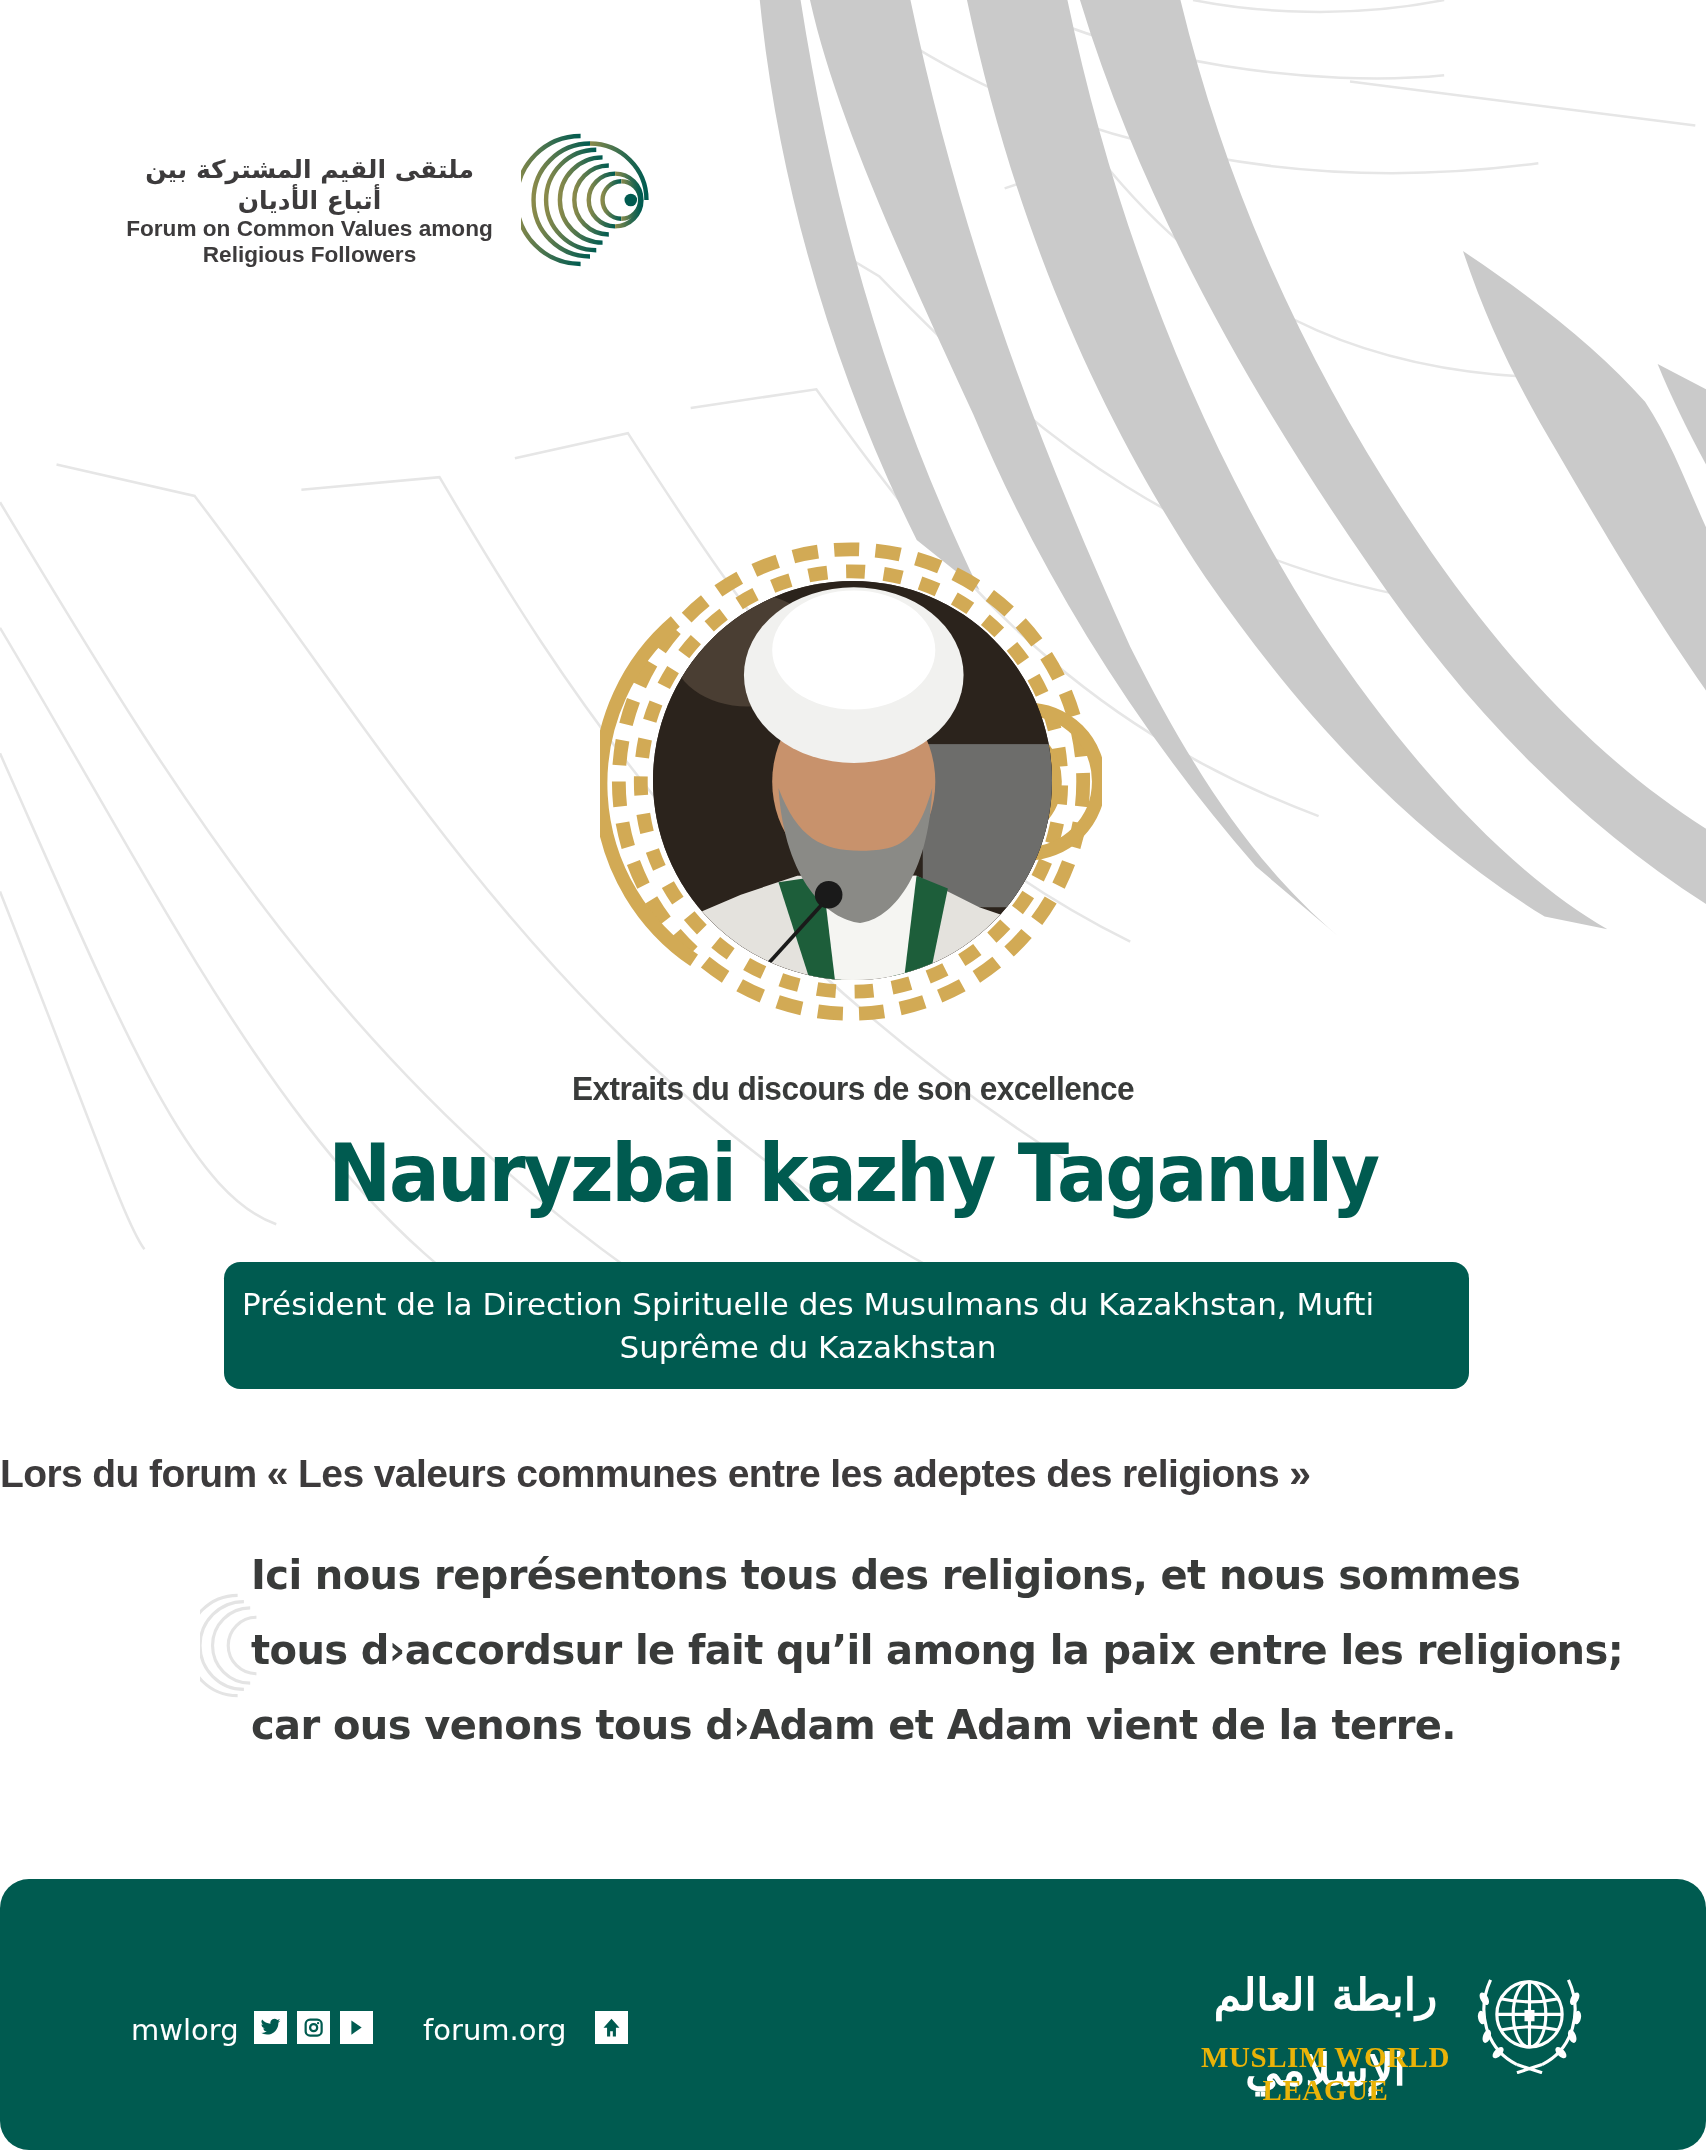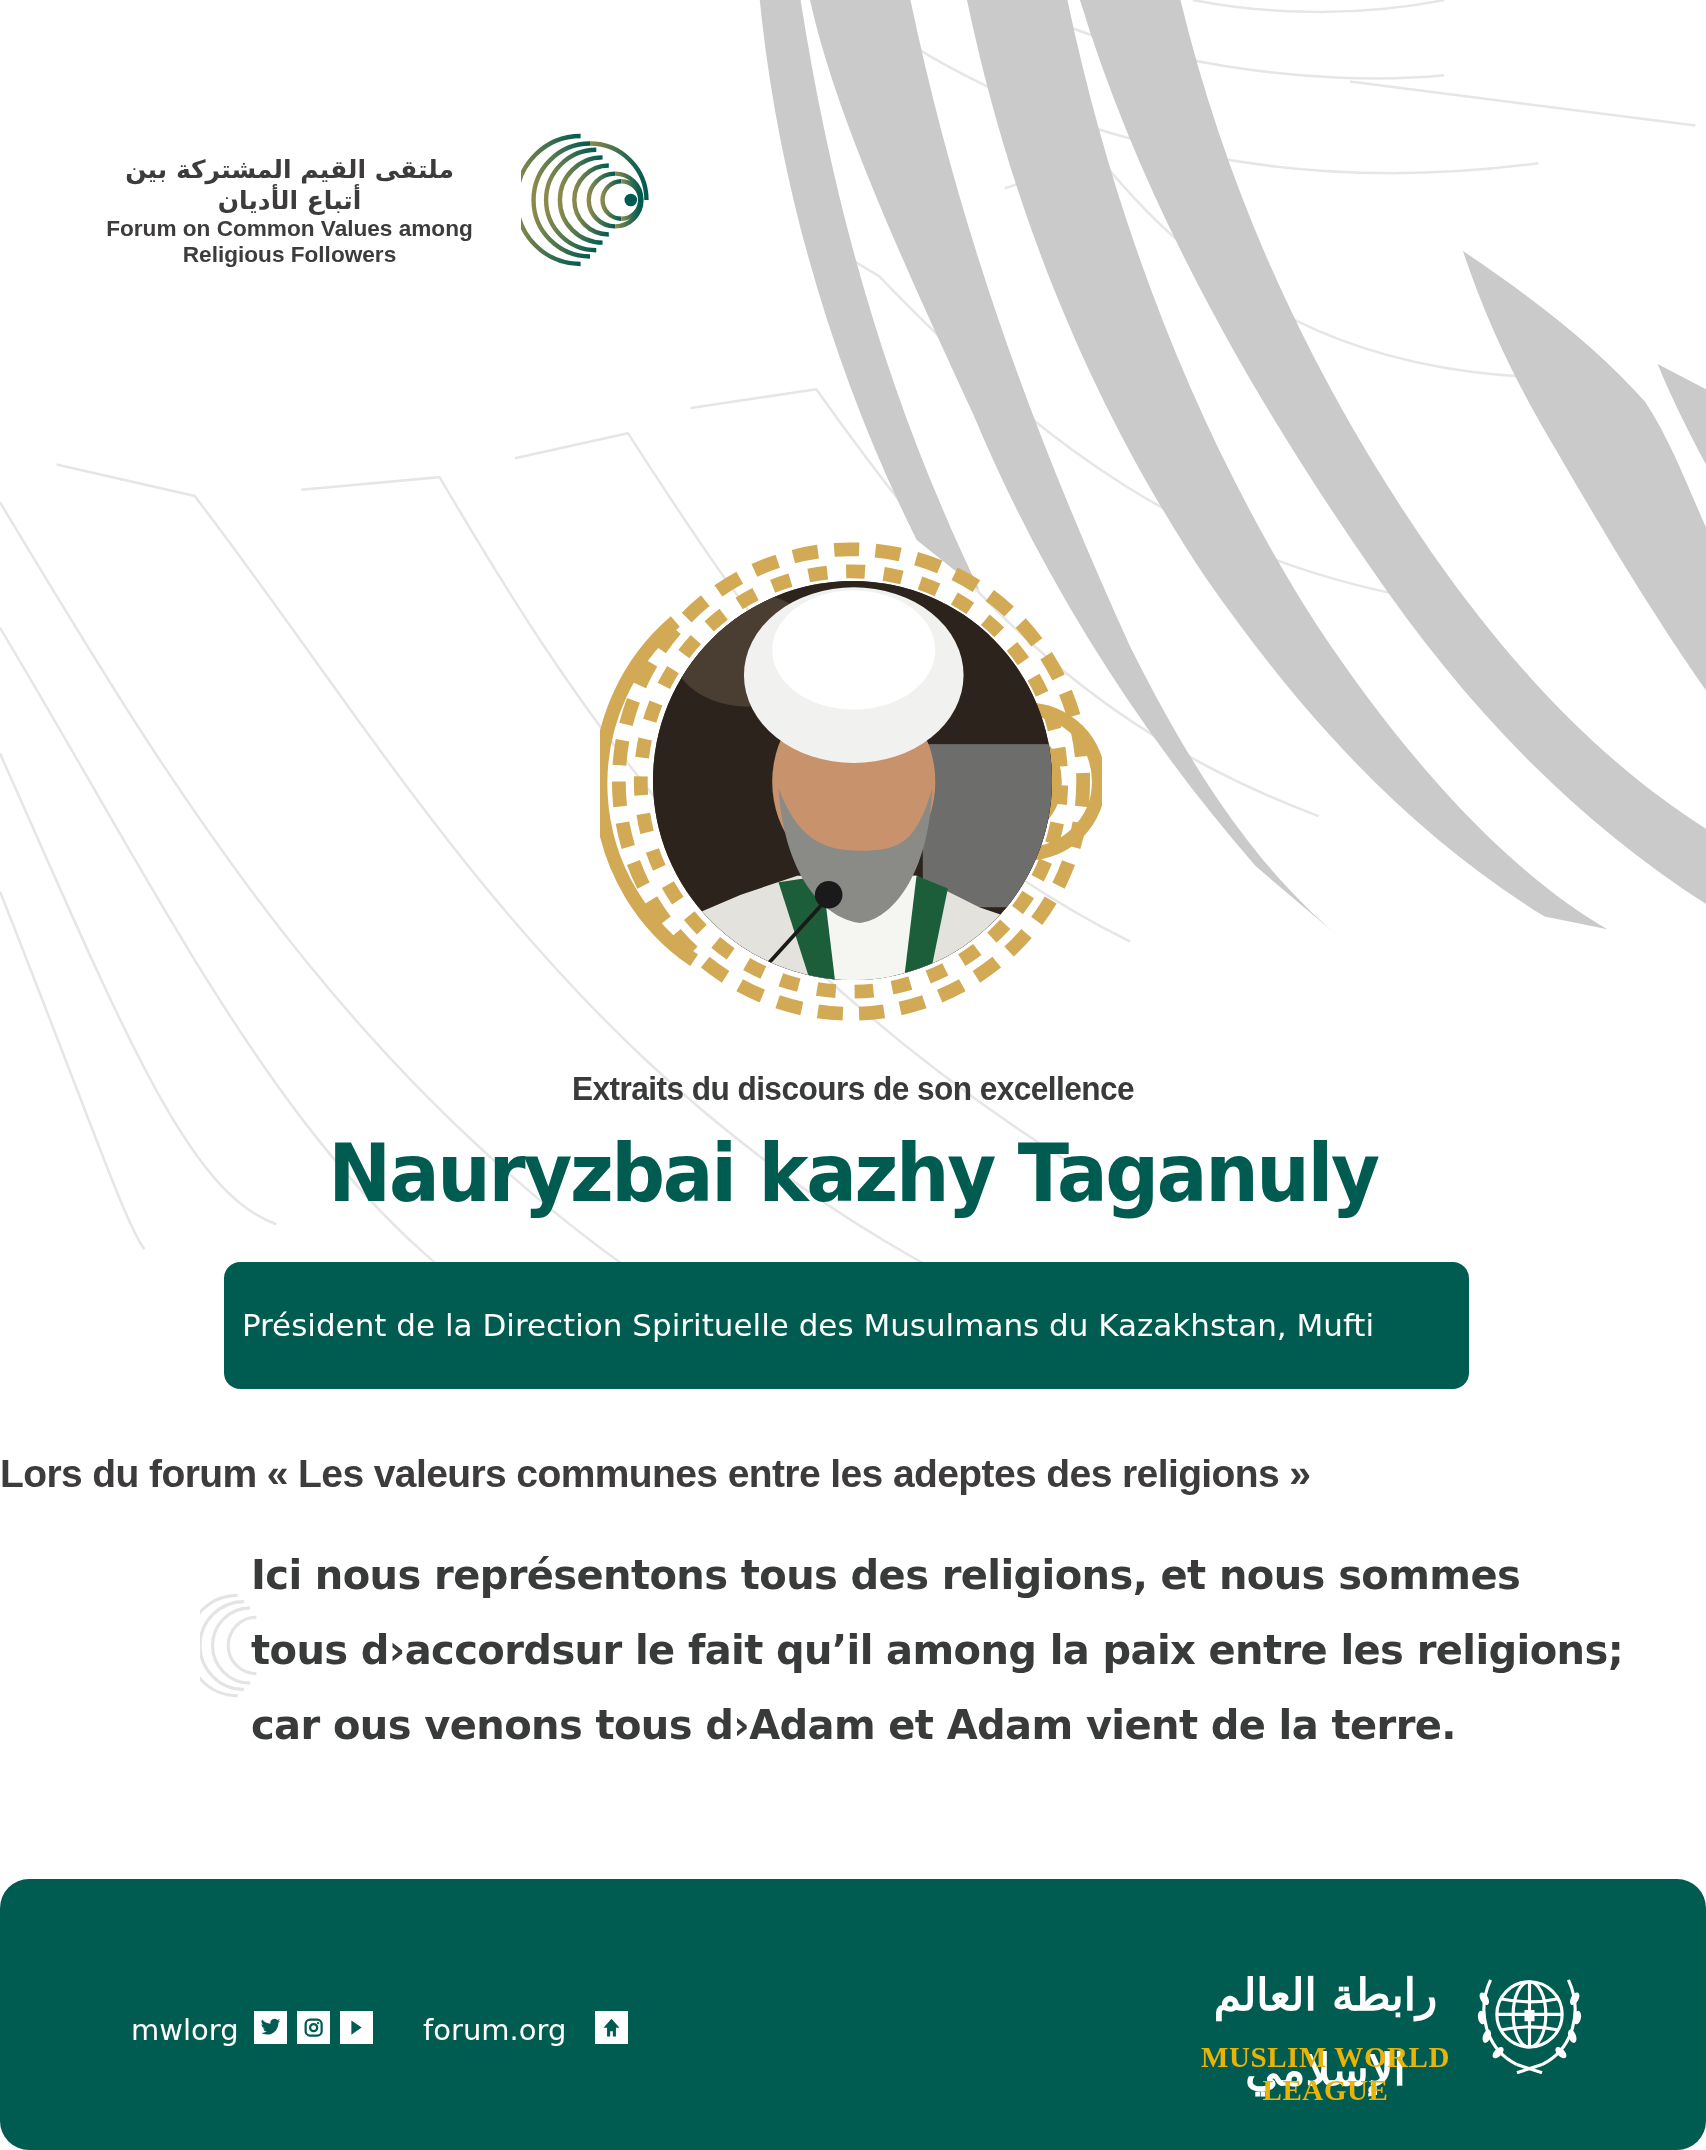--- a/index.html
+++ b/index.html
@@ -1,20 +1,20 @@
 <!DOCTYPE html>
 <html style="font-size:10px"><head>
 <meta charset="utf-8">
 <style>
   html, body { margin:0; padding:0; }
   body { width:1706px; height:2151px; position:relative; overflow:hidden; background:#ffffff; font-family:"Liberation Sans", sans-serif; }
   .abs { position:absolute; }
   #bg-svg { position:absolute; left:0; top:0; width:1706px; height:1879px; }
   
-  .forum-logo { left:101px; top:154px; width:377px; text-align:right; }
+  .forum-logo { left:121px; top:154px; width:377px; text-align:right; }
   .forum-ar { font-family:"DejaVu Sans", sans-serif; font-weight:bold; font-size:25px; color:#3d3b3c; direction:rtl; text-align:center; line-height:31px; letter-spacing:-0.6px; }
   .forum-en { font-family:"Liberation Sans", sans-serif; font-weight:bold; font-size:22.6px; color:#3d3b3c; text-align:center; line-height:26px; }
   .forum-mark { left:521px; top:131px; width:138px; height:138px; }
   
   .medallion { left:600px; top:521px; width:502px; height:521px; }
   .photo { left:653px; top:581px; width:399px; height:399px; border-radius:50%; overflow:hidden; background:#3a2e25; }
   
   .intro { left:0; width:1706px; top:1069px; text-align:center; font-family:"Liberation Sans", sans-serif; font-weight:bold; font-size:34px; color:#393b3a; letter-spacing:-0.6px; transform:scaleX(0.93); }
   .name { left:0; width:1706px; top:1127px; text-align:center; font-family:"DejaVu Sans", sans-serif; font-weight:bold; font-size:80px; color:#005b50; letter-spacing:-2.5px; transform:scaleX(0.94); }
   .role-box { left:224px; top:1262px; width:1245px; height:127px; background:#005b50; border-radius:16.3px; display:flex; align-items:center; justify-content:flex-start; text-align:center; }
@@ -116,20 +116,21 @@
     <circle cx="280" cy="500" r="22" fill="#1a1a1a"></circle>
     <path d="M270 515 L160 636" stroke="#1a1a1a" stroke-width="6"></path>
   </svg>
 </div>
 
 <div class="abs intro">Extraits du discours de son excellence</div>
 <div class="abs name">Nauryzbai kazhy Taganuly</div>
 <div class="abs role-box">
   <div class="role-text">
     <div>Président de la Direction Spirituelle des Musulmans du Kazakhstan, Mufti</div>
+    <div>Suprême du Kazakhstan</div>
   </div>
 </div>
 <div class="abs forum-line">Lors du forum « Les valeurs communes entre les adeptes des religions »</div>
 
 <svg class="abs quote-deco" viewBox="0 0 110 170">
   <g fill="none" stroke="#e4e4e4" stroke-width="5">
     <path d="M60 5 A80 80 0 0 0 60 165"></path>
     <path d="M70 15 A70 70 0 0 0 70 155"></path>
     <path d="M80 25 A60 60 0 0 0 80 145"></path>
     <path d="M90 40 A45 45 0 0 0 90 130"></path>

